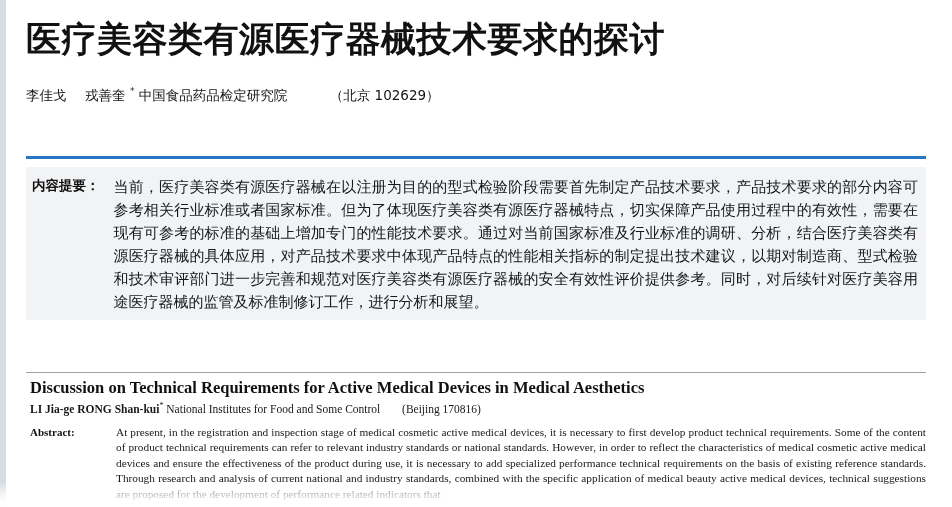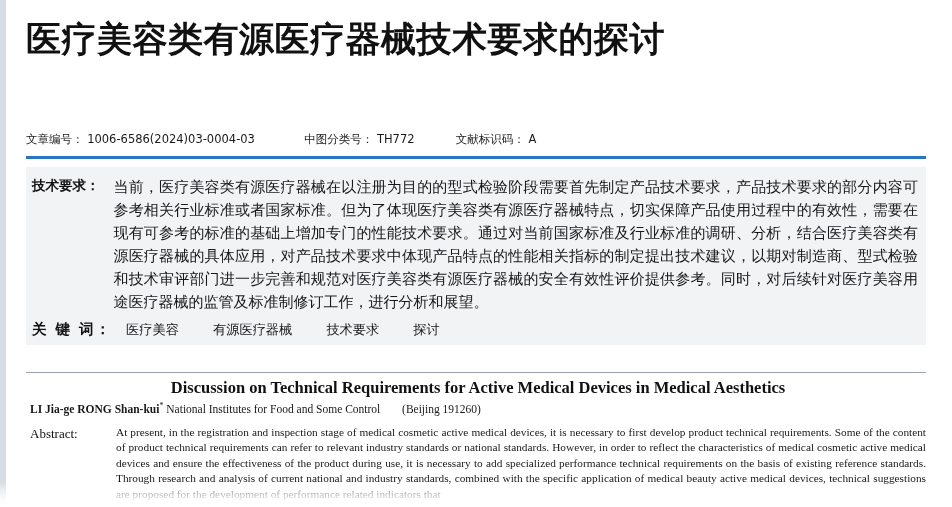--- a/index.html
+++ b/index.html
@@ -160,21 +160,20 @@
   .title-en {
     position: absolute;
     left: 30px;
     top: 378px;
     width: 896px;
     font-family: "Liberation Serif", serif;
     font-weight: bold;
     font-size: 16.5px;
     color: #111111;
     white-space: nowrap;
-    text-align: center;
   }
   .authors-en {
     position: absolute;
     left: 30px;
     top: 401px;
     width: 896px;
     font-family: "Liberation Serif", serif;
     font-size: 11.5px;
     color: #17181a;
     white-space: nowrap;
@@ -188,22 +187,22 @@
     left: 30px;
     top: 425px;
     width: 896px;
     display: flex;
     align-items: flex-start;
   }
   .abs-en-label {
     flex: 0 0 auto;
     width: 86px;
     font-family: "Liberation Serif", serif;
-    font-weight: normal;
-    font-size: 13px;
+    font-weight: bold;
+    font-size: 11px;
     color: #111111;
     padding-top: 1px;
   }
   .abs-en-text {
     flex: 1 1 auto;
     font-family: "Liberation Serif", serif;
     font-size: 11.3px;
     line-height: 15.4px;
     color: #17181a;
     text-align: justify;
@@ -224,59 +223,49 @@
 <body>
 
 <div class="page">
 
   <div class="left-rule"></div>
 
   <div class="content">
 
     <div class="title-cn">医疗美容类有源医疗器械技术要求的探讨</div>
 
-
-    <div class="meta-row">
-      <span>文章编号：</span>
-      <span>1006-6586(2024)03-0004-03</span>
-      <span class="gap1"></span>
-      <span>中图分类号：</span>
-      <span>TH772</span>
-      <span class="gap2"></span>
-      <span>文献标识码：</span>
-      <span>A</span>
-    </div>
+    <div class="authors-cn">
+      <span>李佳戈</span>
+      <span class="sep-sm"></span>
+      <span>戎善奎</span>
+      <sup>*</sup>
+      <span>中国食品药品检定研究院</span>
+      <span class="sep-lg"></span>
+      <span>（北京  102629）</span>
+    </div>
+
 
     <div class="rule-thick"></div>
 
     <div class="abstract-cn">
       <div class="abs-cn-body">
-        <div class="abs-cn-label">技术要求：</div>
+        <div class="abs-cn-label">内容提要：</div>
         <div class="abs-cn-text">当前，医疗美容类有源医疗器械在以注册为目的的型式检验阶段需要首先制定产品技术要求，产品技术要求的部分内容可参考相关行业标准或者国家标准。但为了体现医疗美容类有源医疗器械特点，切实保障产品使用过程中的有效性，需要在现有可参考的标准的基础上增加专门的性能技术要求。通过对当前国家标准及行业标准的调研、分析，结合医疗美容类有源医疗器械的具体应用，对产品技术要求中体现产品特点的性能相关指标的制定提出技术建议，以期对制造商、型式检验和技术审评部门进一步完善和规范对医疗美容类有源医疗器械的安全有效性评价提供参考。同时，对后续针对医疗美容用途医疗器械的监管及标准制修订工作，进行分析和展望。</div>
-      </div>
-      <div class="keywords-cn">
-        <div class="kw-cn-label">关 键 词：</div>
-        <div class="kw-cn-items">
-          <span class="kw">医疗美容</span>
-          <span class="kw">有源医疗器械</span>
-          <span class="kw">技术要求</span>
-          <span class="kw">探讨</span>
-        </div>
       </div>
     </div>
 
     <div class="rule-thin"></div>
 
     <div class="title-en">Discussion on Technical Requirements for Active Medical Devices in Medical Aesthetics</div>
 
     <div class="authors-en">
       <span class="names">LI Jia-ge RONG Shan-kui</span><sup>*</sup>
       <span>National Institutes for Food and Some Control</span>
       <span class="gap"></span>
-      <span>(Beijing  191260)</span>
+      <span>(Beijing  170816)</span>
     </div>
 
     <div class="abstract-en">
       <div class="abs-en-label">Abstract:</div>
       <div class="abs-en-text">At present, in the registration and inspection stage of medical cosmetic active medical devices, it is necessary to first develop product technical requirements. Some of the content of product technical requirements can refer to relevant industry standards or national standards. However, in order to reflect the characteristics of medical cosmetic active medical devices and ensure the effectiveness of the product during use, it is necessary to add specialized performance technical requirements on the basis of existing reference standards. Through research and analysis of current national and industry standards, combined with the specific application of medical beauty active medical devices, technical suggestions are proposed for the development of performance related indicators that</div>
     </div>
 
     <div class="bottom-fade"></div>
 
   </div>

